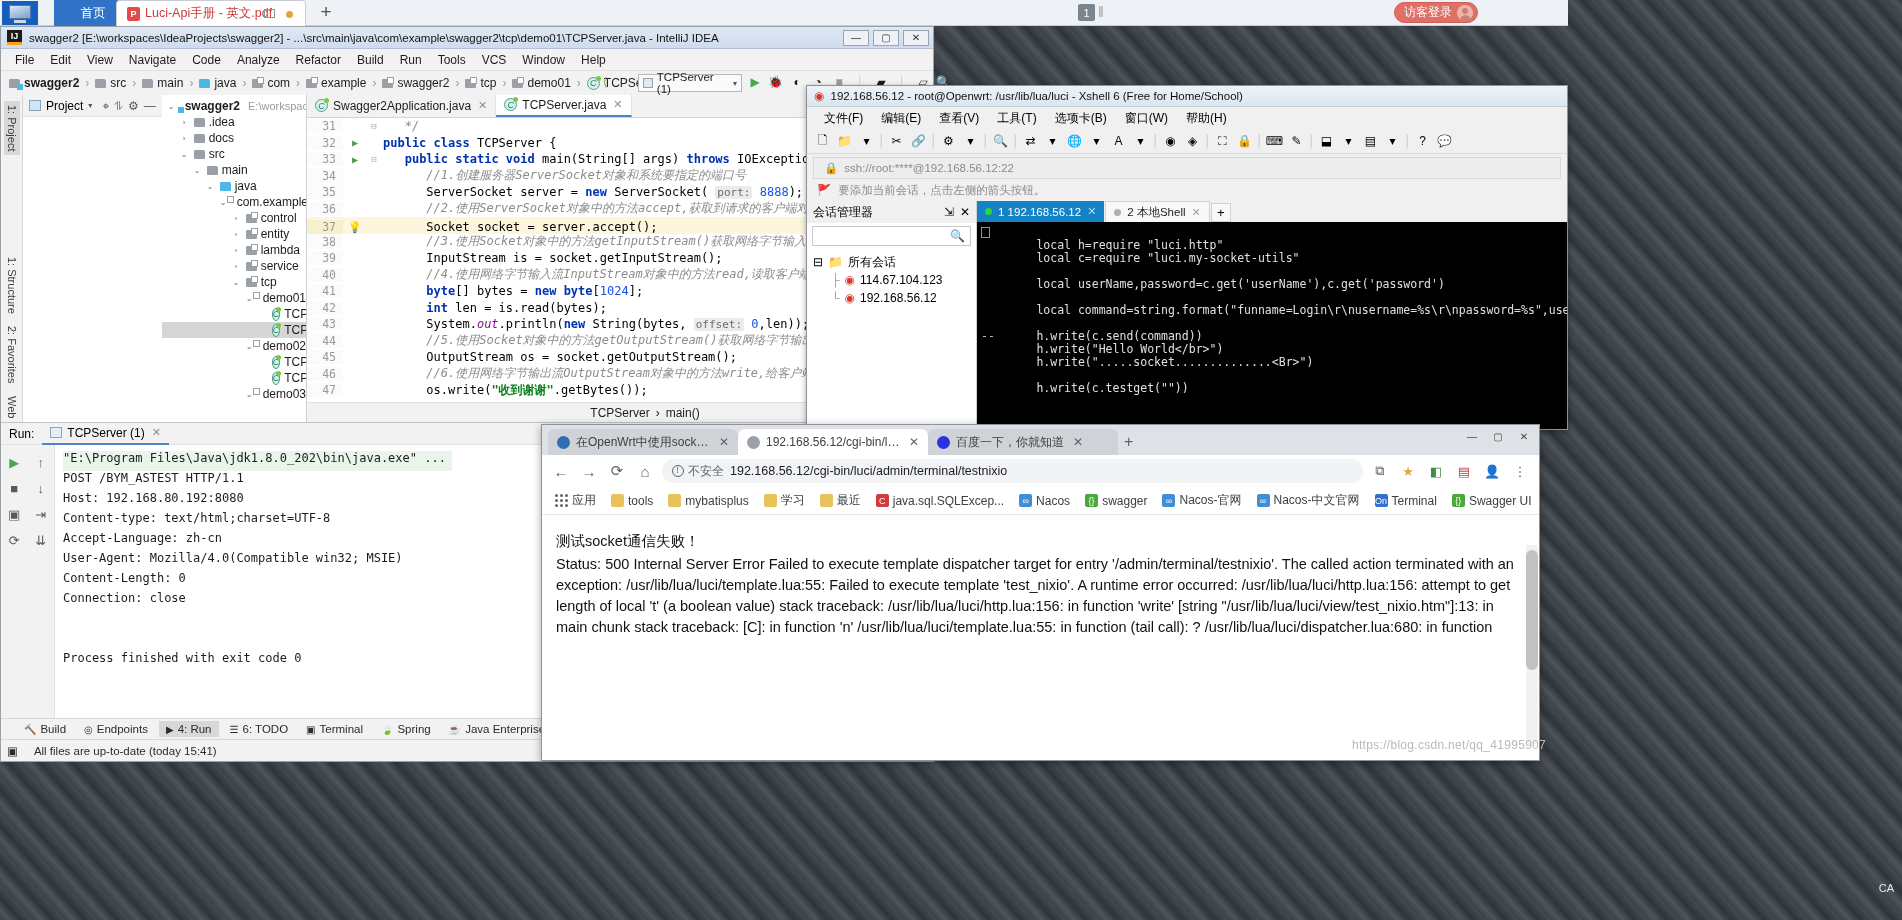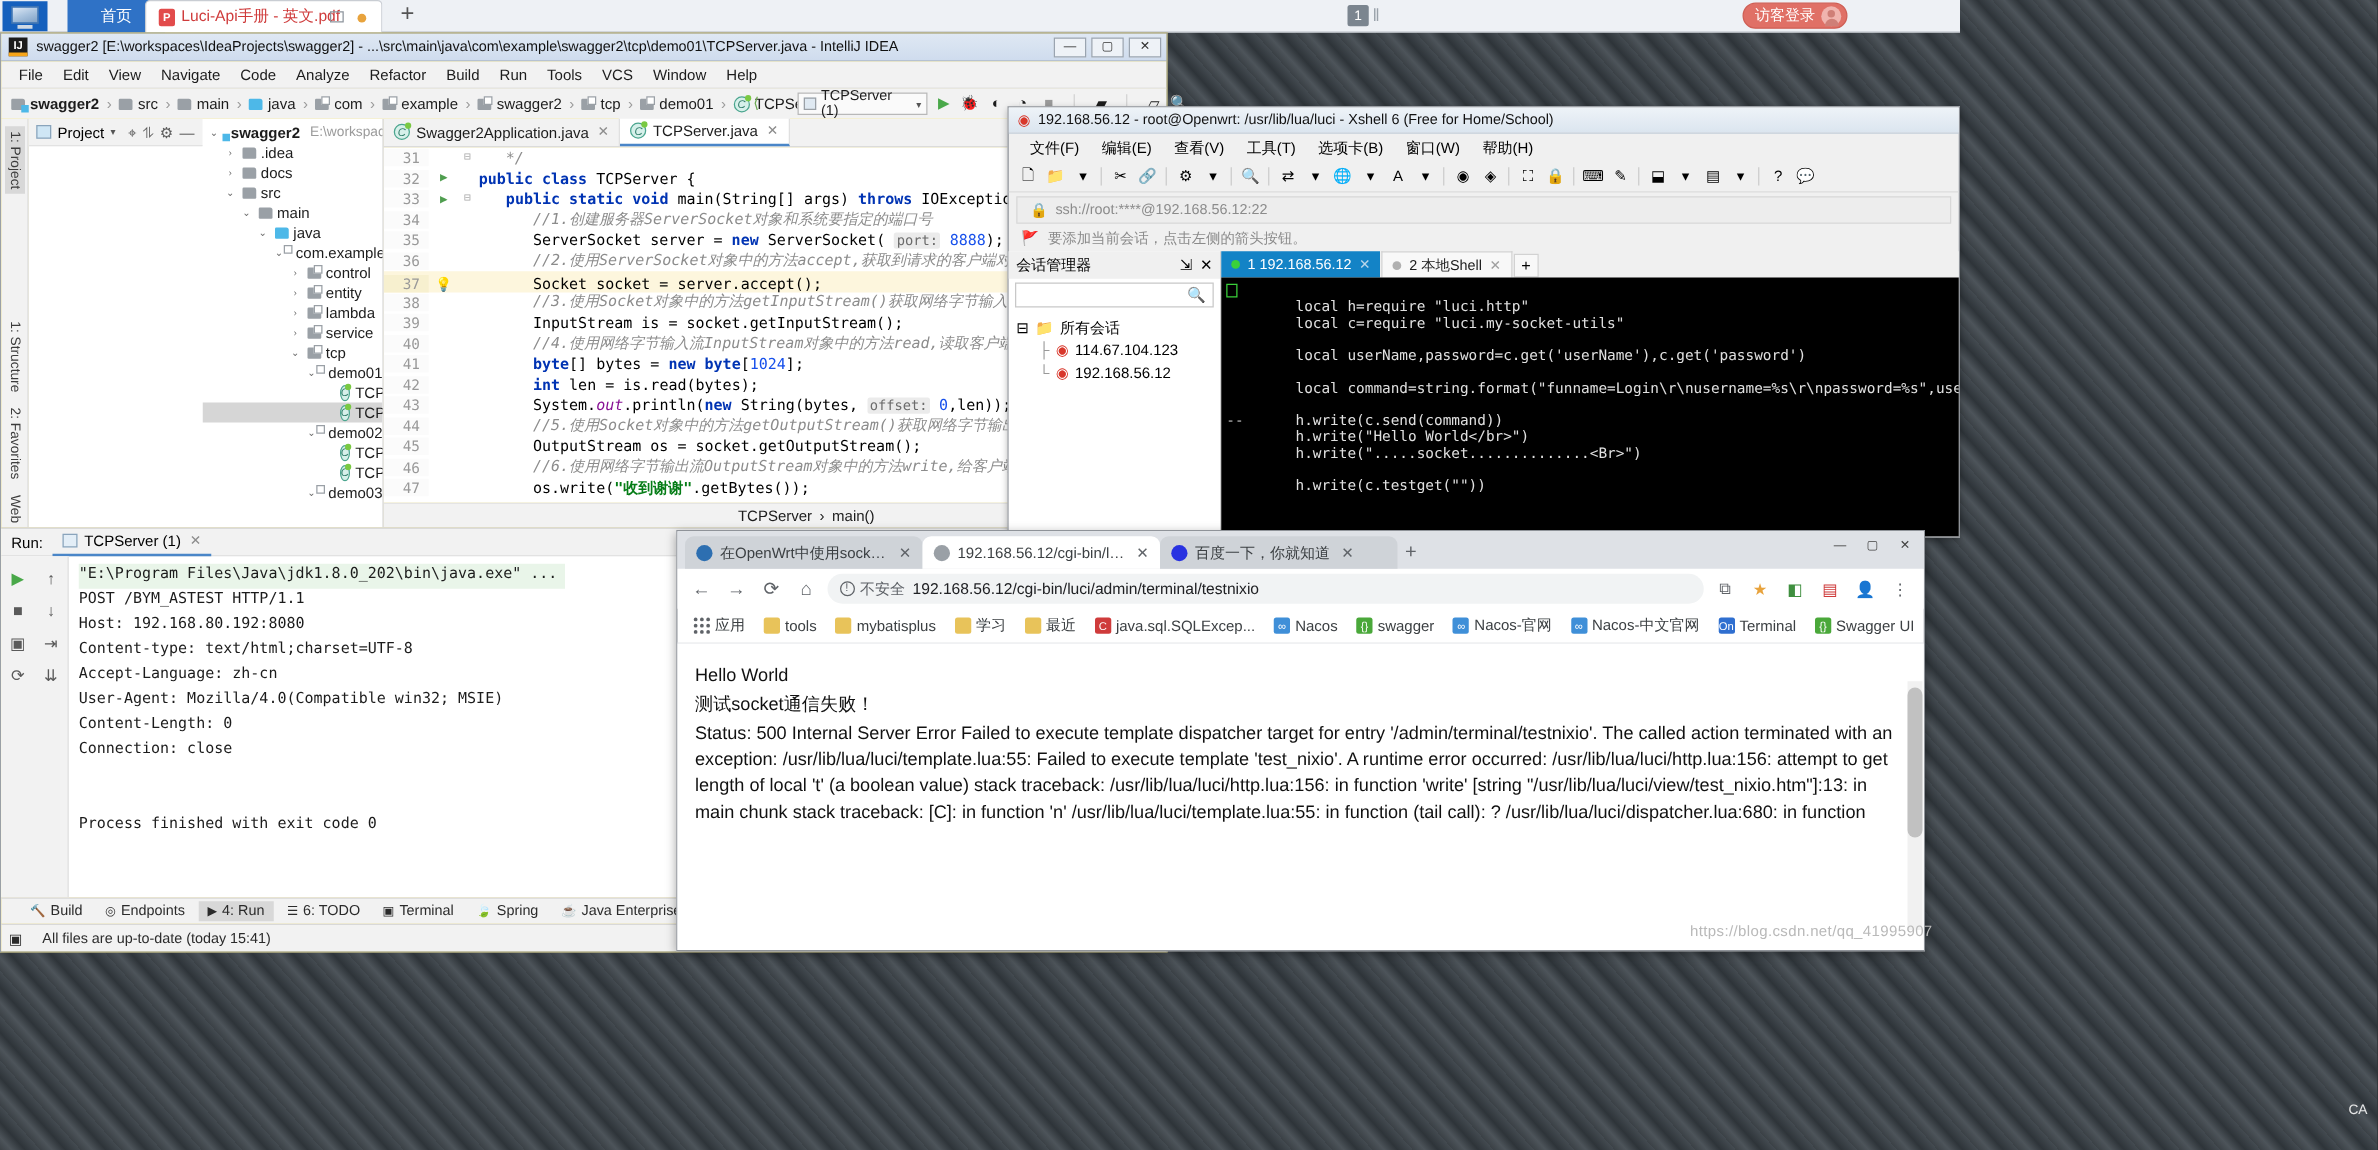--- a/index.html
+++ b/index.html
@@ -975,21 +975,20 @@
         <div class="bm">
           <span class="bm-fav" style="background:#2f6fd0">On</span>
           <span>Terminal</span>
         </div>
         <div class="bm">
           <span class="bm-fav" style="background:#4aa83a">{}</span>
           <span>Swagger UI</span>
         </div>
       </div>
     <div class="ch-page" id="ch-page">
-        <div class="pg-line">Hello World</div>
         <div class="pg-line">测试socket通信失败！</div>
         <div class="pg-line">Status: 500 Internal Server Error Failed to execute template dispatcher target for entry '/admin/terminal/testnixio'. The called action terminated with an exception: /usr/lib/lua/luci/template.lua:55: Failed to execute template 'test_nixio'. A runtime error occurred: /usr/lib/lua/luci/http.lua:156: attempt to get length of local 't' (a boolean value) stack traceback: /usr/lib/lua/luci/http.lua:156: in function 'write' [string "/usr/lib/lua/luci/view/test_nixio.htm"]:13: in main chunk stack traceback: [C]: in function 'n' /usr/lib/lua/luci/template.lua:55: in function (tail call): ? /usr/lib/lua/luci/dispatcher.lua:680: in function</div>
       </div>
     <div class="ch-scroll"></div>
     <div class="ch-thumb"></div>
   </div>
 
   <div class="watermark">https://blog.csdn.net/qq_41995907</div>
   <div class="desk-right-ico">CA</div>
 </div>

